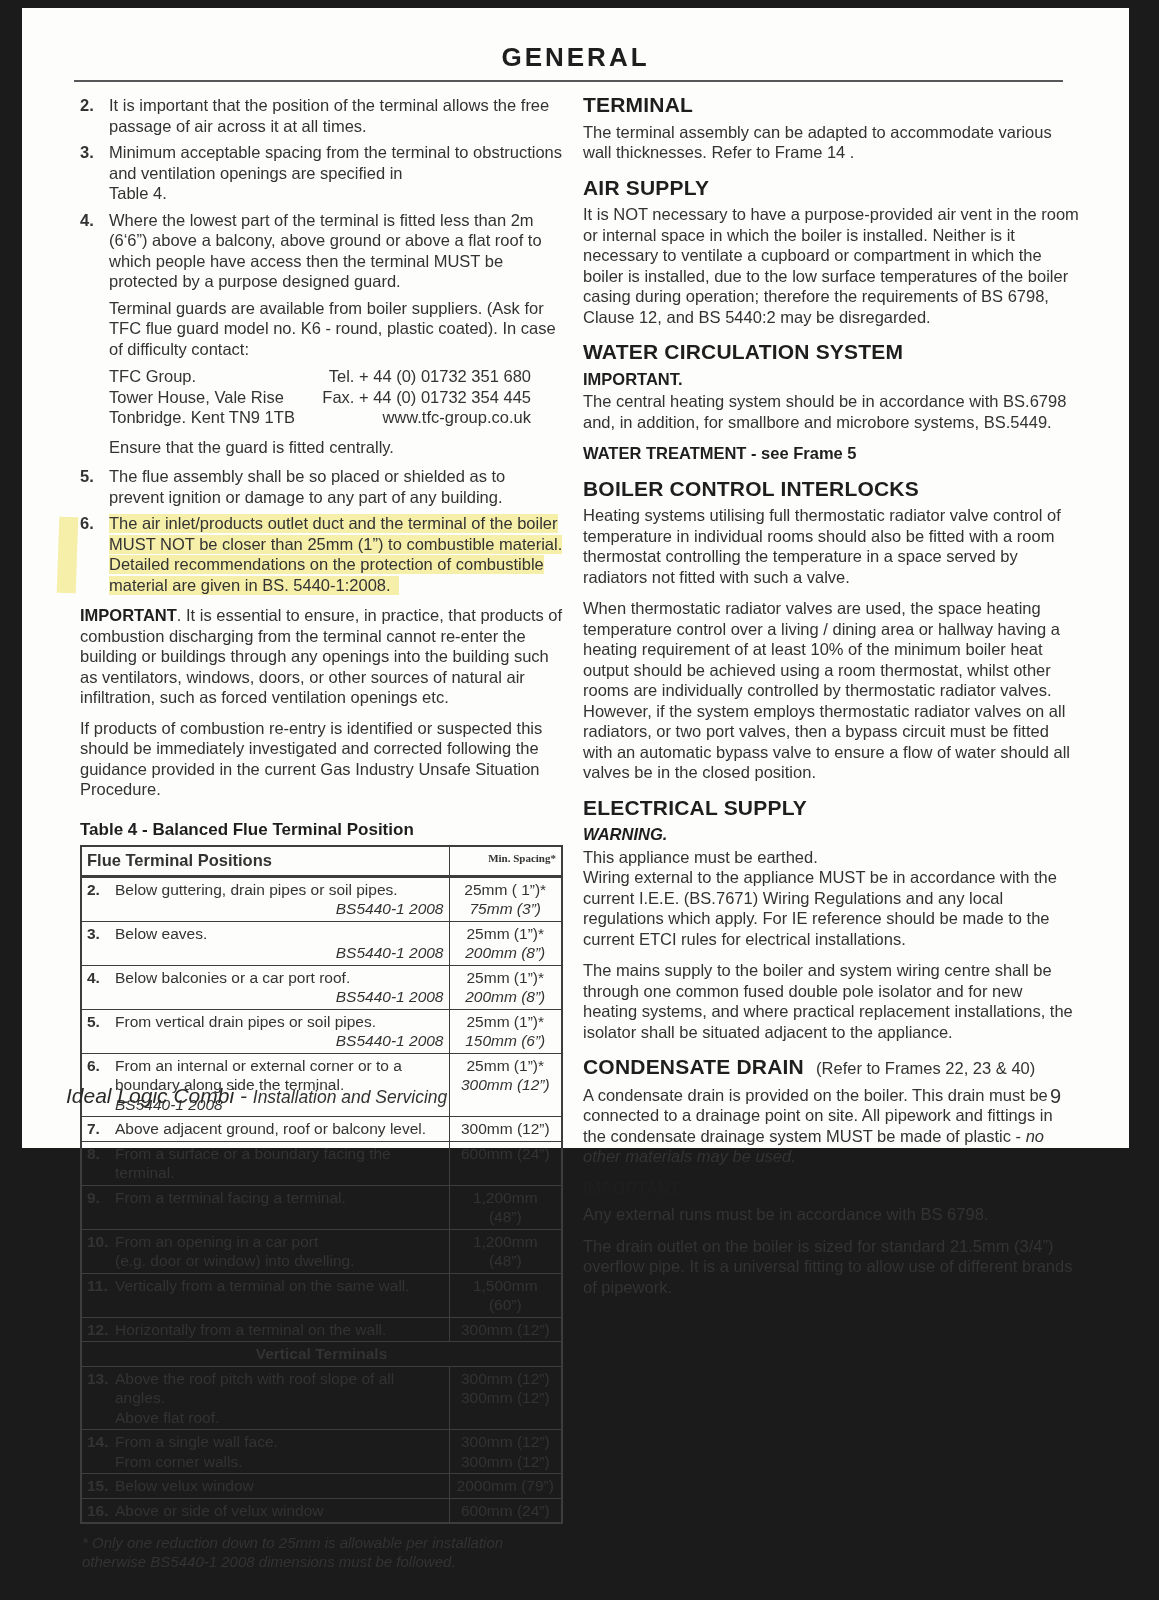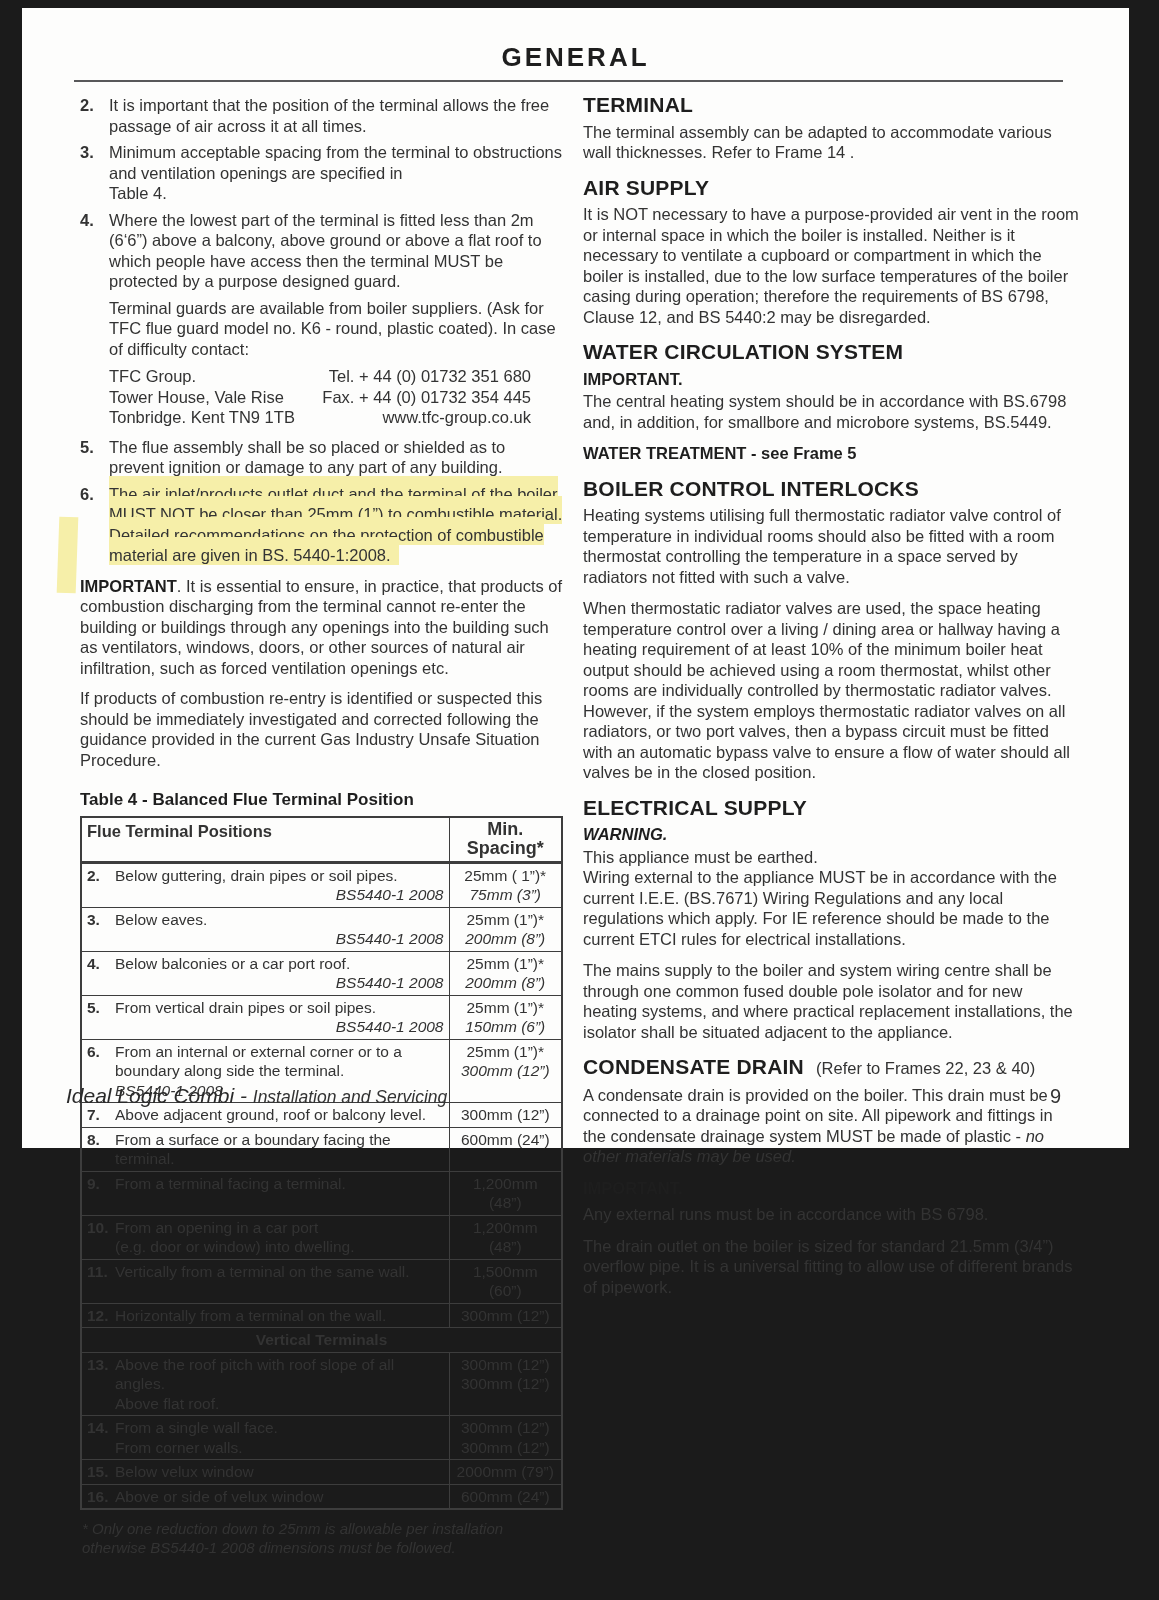--- a/index.html
+++ b/index.html
@@ -38,33 +38,33 @@
   }
   .col-left{width:483px;flex:none;}
   .col-right{flex:1;}
   
   .li{display:flex;margin-bottom:6px;}
   .li .num{flex:none;width:29px;font-weight:bold;}
   .li .itext{flex:1;white-space:pre-line;}
   .subp{margin:6px 0 6px 29px;}
   .contact{margin:7px 0 9px 29px;width:422px;}
   .crow{display:flex;justify-content:space-between;}
-  .hl{background:var(--highlight);padding:9px 8px 1px 0;}
+  .hl{background:var(--highlight);padding:0 8px 1px 0;}
   .swipe{position:absolute;left:36px;top:509px;width:19px;height:76px;
          background:var(--highlight);transform:rotate(2deg);}
   .imp-para{margin:10px 0 6px 0;}
   .imp-para b{color:var(--heading);}
   .plain-para{margin:10px 0 6px 0;}
   
   .tbl-title{font-weight:bold;font-size:17px;color:var(--heading);margin:20px 0 5px 0;}
   table{width:100%;border-collapse:collapse;border:2px solid var(--tableborder);
         font-size:15.5px;line-height:19.5px;}
   th,td{border:1.5px solid var(--tableborder);padding:2px 5px;vertical-align:top;}
   th.c1h{text-align:left;font-size:16.5px;border-bottom:3px solid var(--tableborder);padding:4px 5px;}
-  th.c2h{text-align:center;font-size:18px;border-bottom:3px solid var(--tableborder);width:113px;}
+  th.c2h{text-align:right;font-size:11px;border-bottom:3px solid var(--tableborder);width:113px;font-family:Liberation Serif, serif;}
   td.c2{width:113px;text-align:center;}
   td.c2.vb{vertical-align:bottom;}
   .rnum{font-weight:bold;display:inline-block;width:28px;vertical-align:top;}
   .rtxt{display:inline-block;width:calc(100% - 30px);vertical-align:top;white-space:pre-line;}
   .ref{display:block;text-align:right;font-style:italic;}
   .l2{display:flex;justify-content:space-between;margin-left:28px;flex-direction:column;}
   .l2 i{font-style:italic;}
   .sp2{font-style:italic;display:block;text-align:center;}
   .spb{display:block;}
   td.vt{text-align:center;font-weight:bold;margin-left:16px;}
@@ -123,20 +123,21 @@
         </div>
         <div class="crow">
           <span>Tower House, Vale Rise</span>
           <span>Fax. + 44 (0) 01732 354 445</span>
         </div>
         <div class="crow">
           <span>Tonbridge. Kent TN9 1TB</span>
           <span>www.tfc-group.co.uk</span>
         </div>
       </div>
+      <p class="subp" style="margin-bottom:9px;">Ensure that the guard is fitted centrally.</p>
 
       <div class="li">
         <span class="num">5.</span>
         <span class="itext">The flue assembly shall be so placed or shielded as to prevent ignition or damage to any part of any building.</span>
       </div>
 
       <div class="li">
         <span class="num">6.</span>
         <span class="itext"><span class="hl">The air inlet/products outlet duct and the terminal of the boiler MUST NOT be closer than 25mm (1”) to combustible material. Detailed recommendations on the protection of combustible material are given in BS. 5440-1:2008.</span></span>
       </div>

